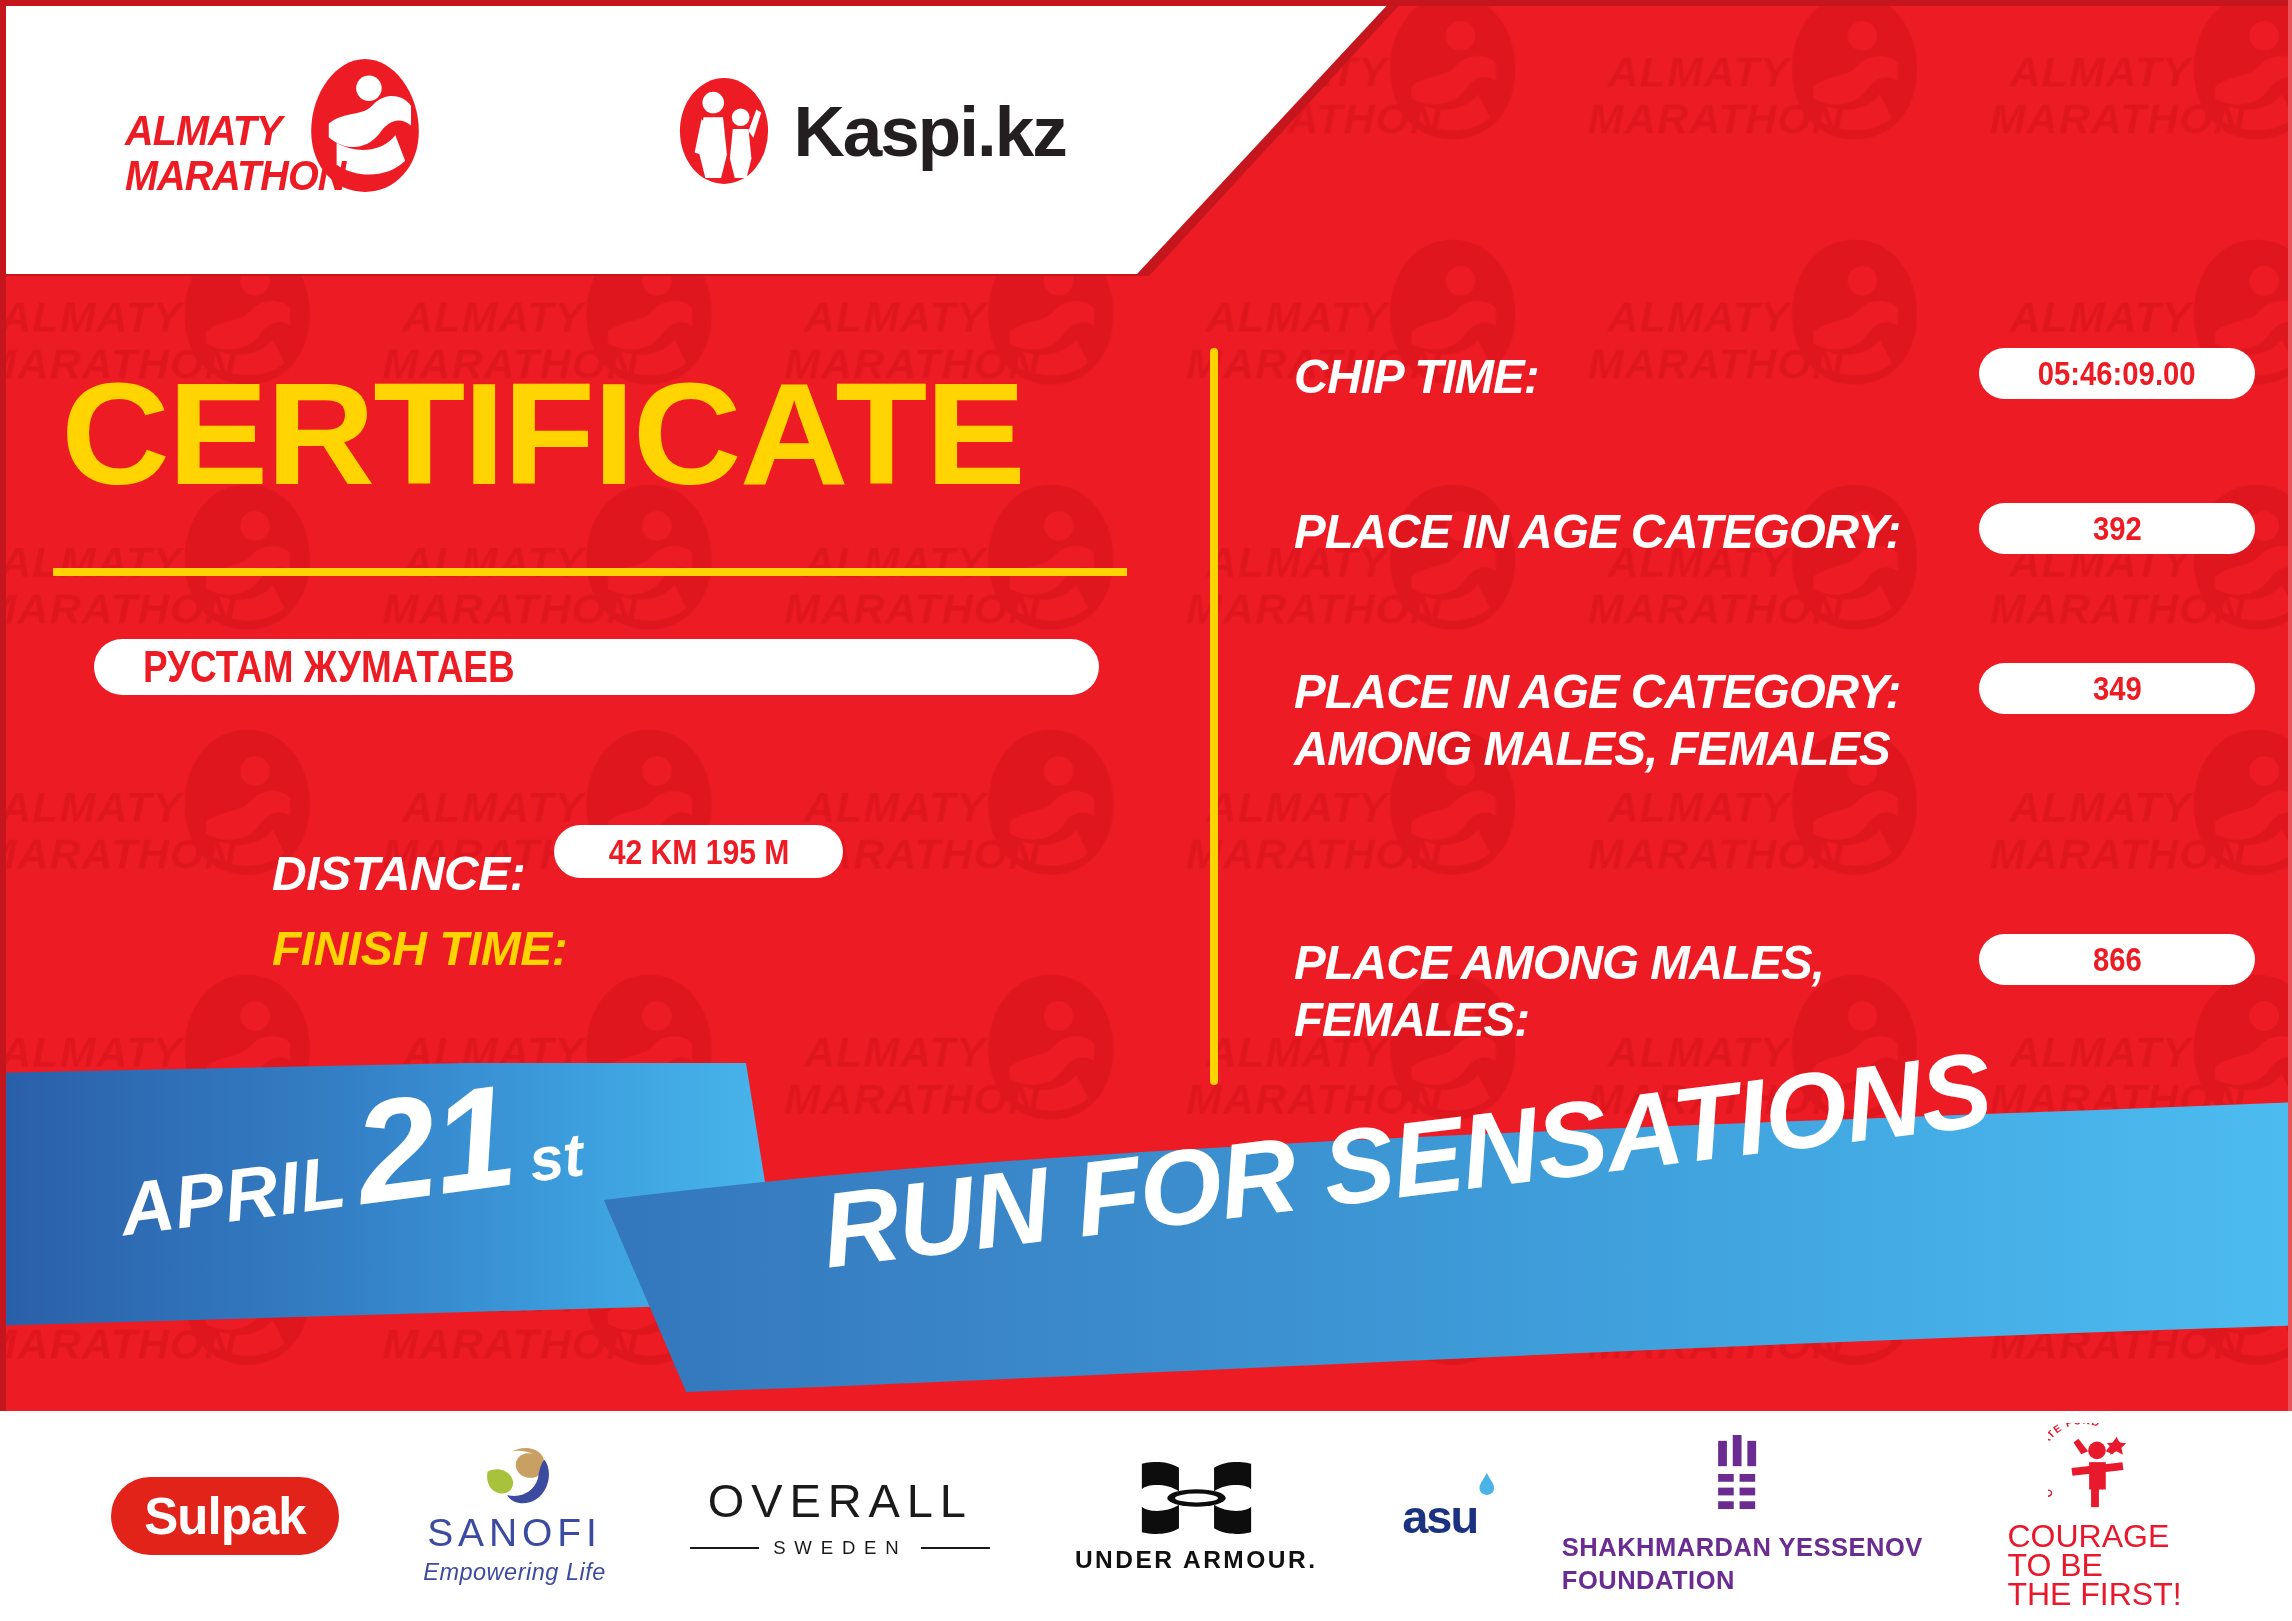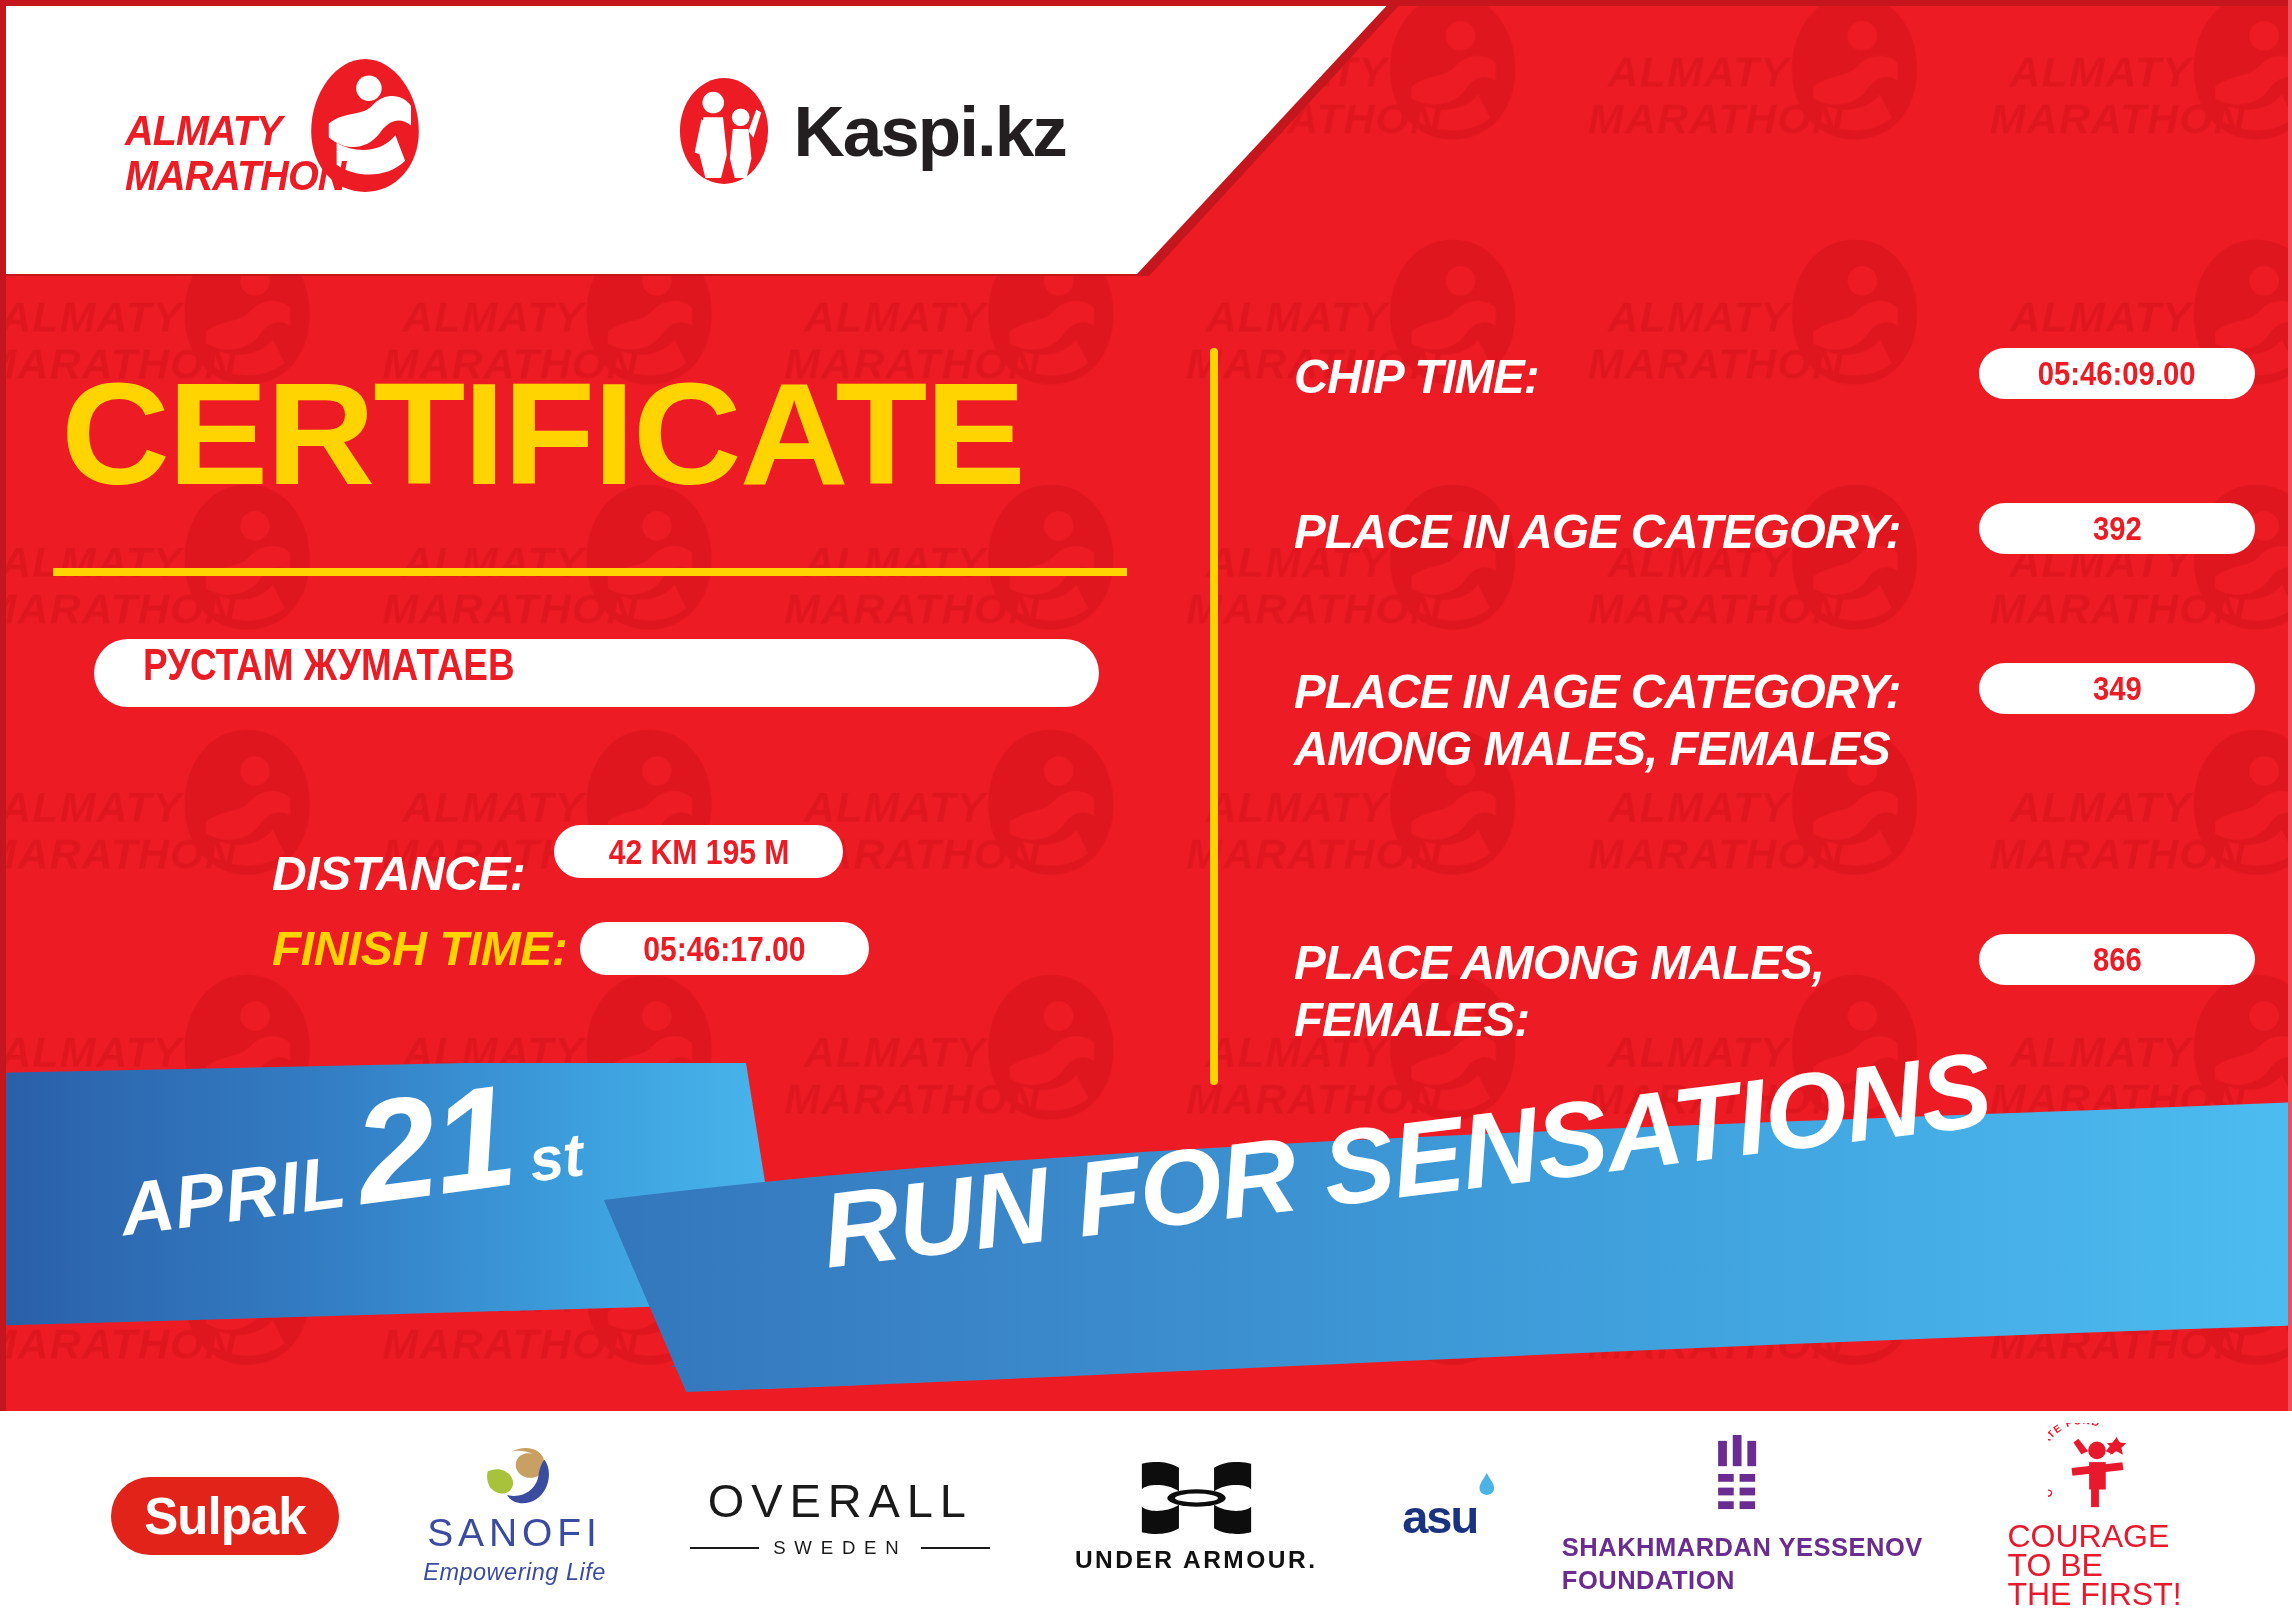--- a/index.html
+++ b/index.html
@@ -75,23 +75,23 @@
     position:absolute; left:61px; top:361px; z-index:20;
     color:#FFD400; font-size:145px; font-weight:bold;
     letter-spacing:-2px; line-height:147px;
     transform:scaleX(1.04); transform-origin:left top;
   }
   #cert-rule{
     position:absolute; left:53px; top:568px; width:1074px; height:7.8px;
     background:#FFD400; z-index:20;
   }
   #name-pill{
-    position:absolute; left:94px; top:639px; width:1005px; height:68px;
+    position:absolute; left:94px; top:639px; width:1005px; height:56px;
     background:#ffffff; border-radius:39px; z-index:20;
-    display:flex; align-items:flex-start; padding-left:49px;
+    display:flex; align-items:center; padding-left:49px;
   }
   #name-pill span{
     color:#ED1C24; font-size:45px; font-weight:bold; letter-spacing:0px;
     transform:scaleX(.82); transform-origin:left center; white-space:nowrap;
   }
 
   .left-row{ position:absolute; z-index:20; display:flex; align-items:center; }
   .left-label{
     font-style:italic; font-weight:bold; font-size:48px; letter-spacing:-0.5px;
     white-space:nowrap;
@@ -262,23 +262,20 @@
 
   <div class="left-row" id="row-distance">
     <div class="left-label">DISTANCE:</div>
     <div class="pill-val">
       <span>42 KM 195 M</span>
     </div>
   </div>
 
   <div class="left-row" id="row-finish">
     <div class="left-label">FINISH TIME:</div>
-    <div class="pill-val">
-      <span>05:46:17.00</span>
-    </div>
   </div>
 
   <div id="divider"></div>
 
   <div id="right-col">
 
     <div class="right-row" id="rr0">
       <div class="right-label">CHIP TIME:</div>
       <div class="right-pill">
         <span>05:46:09.00</span>

